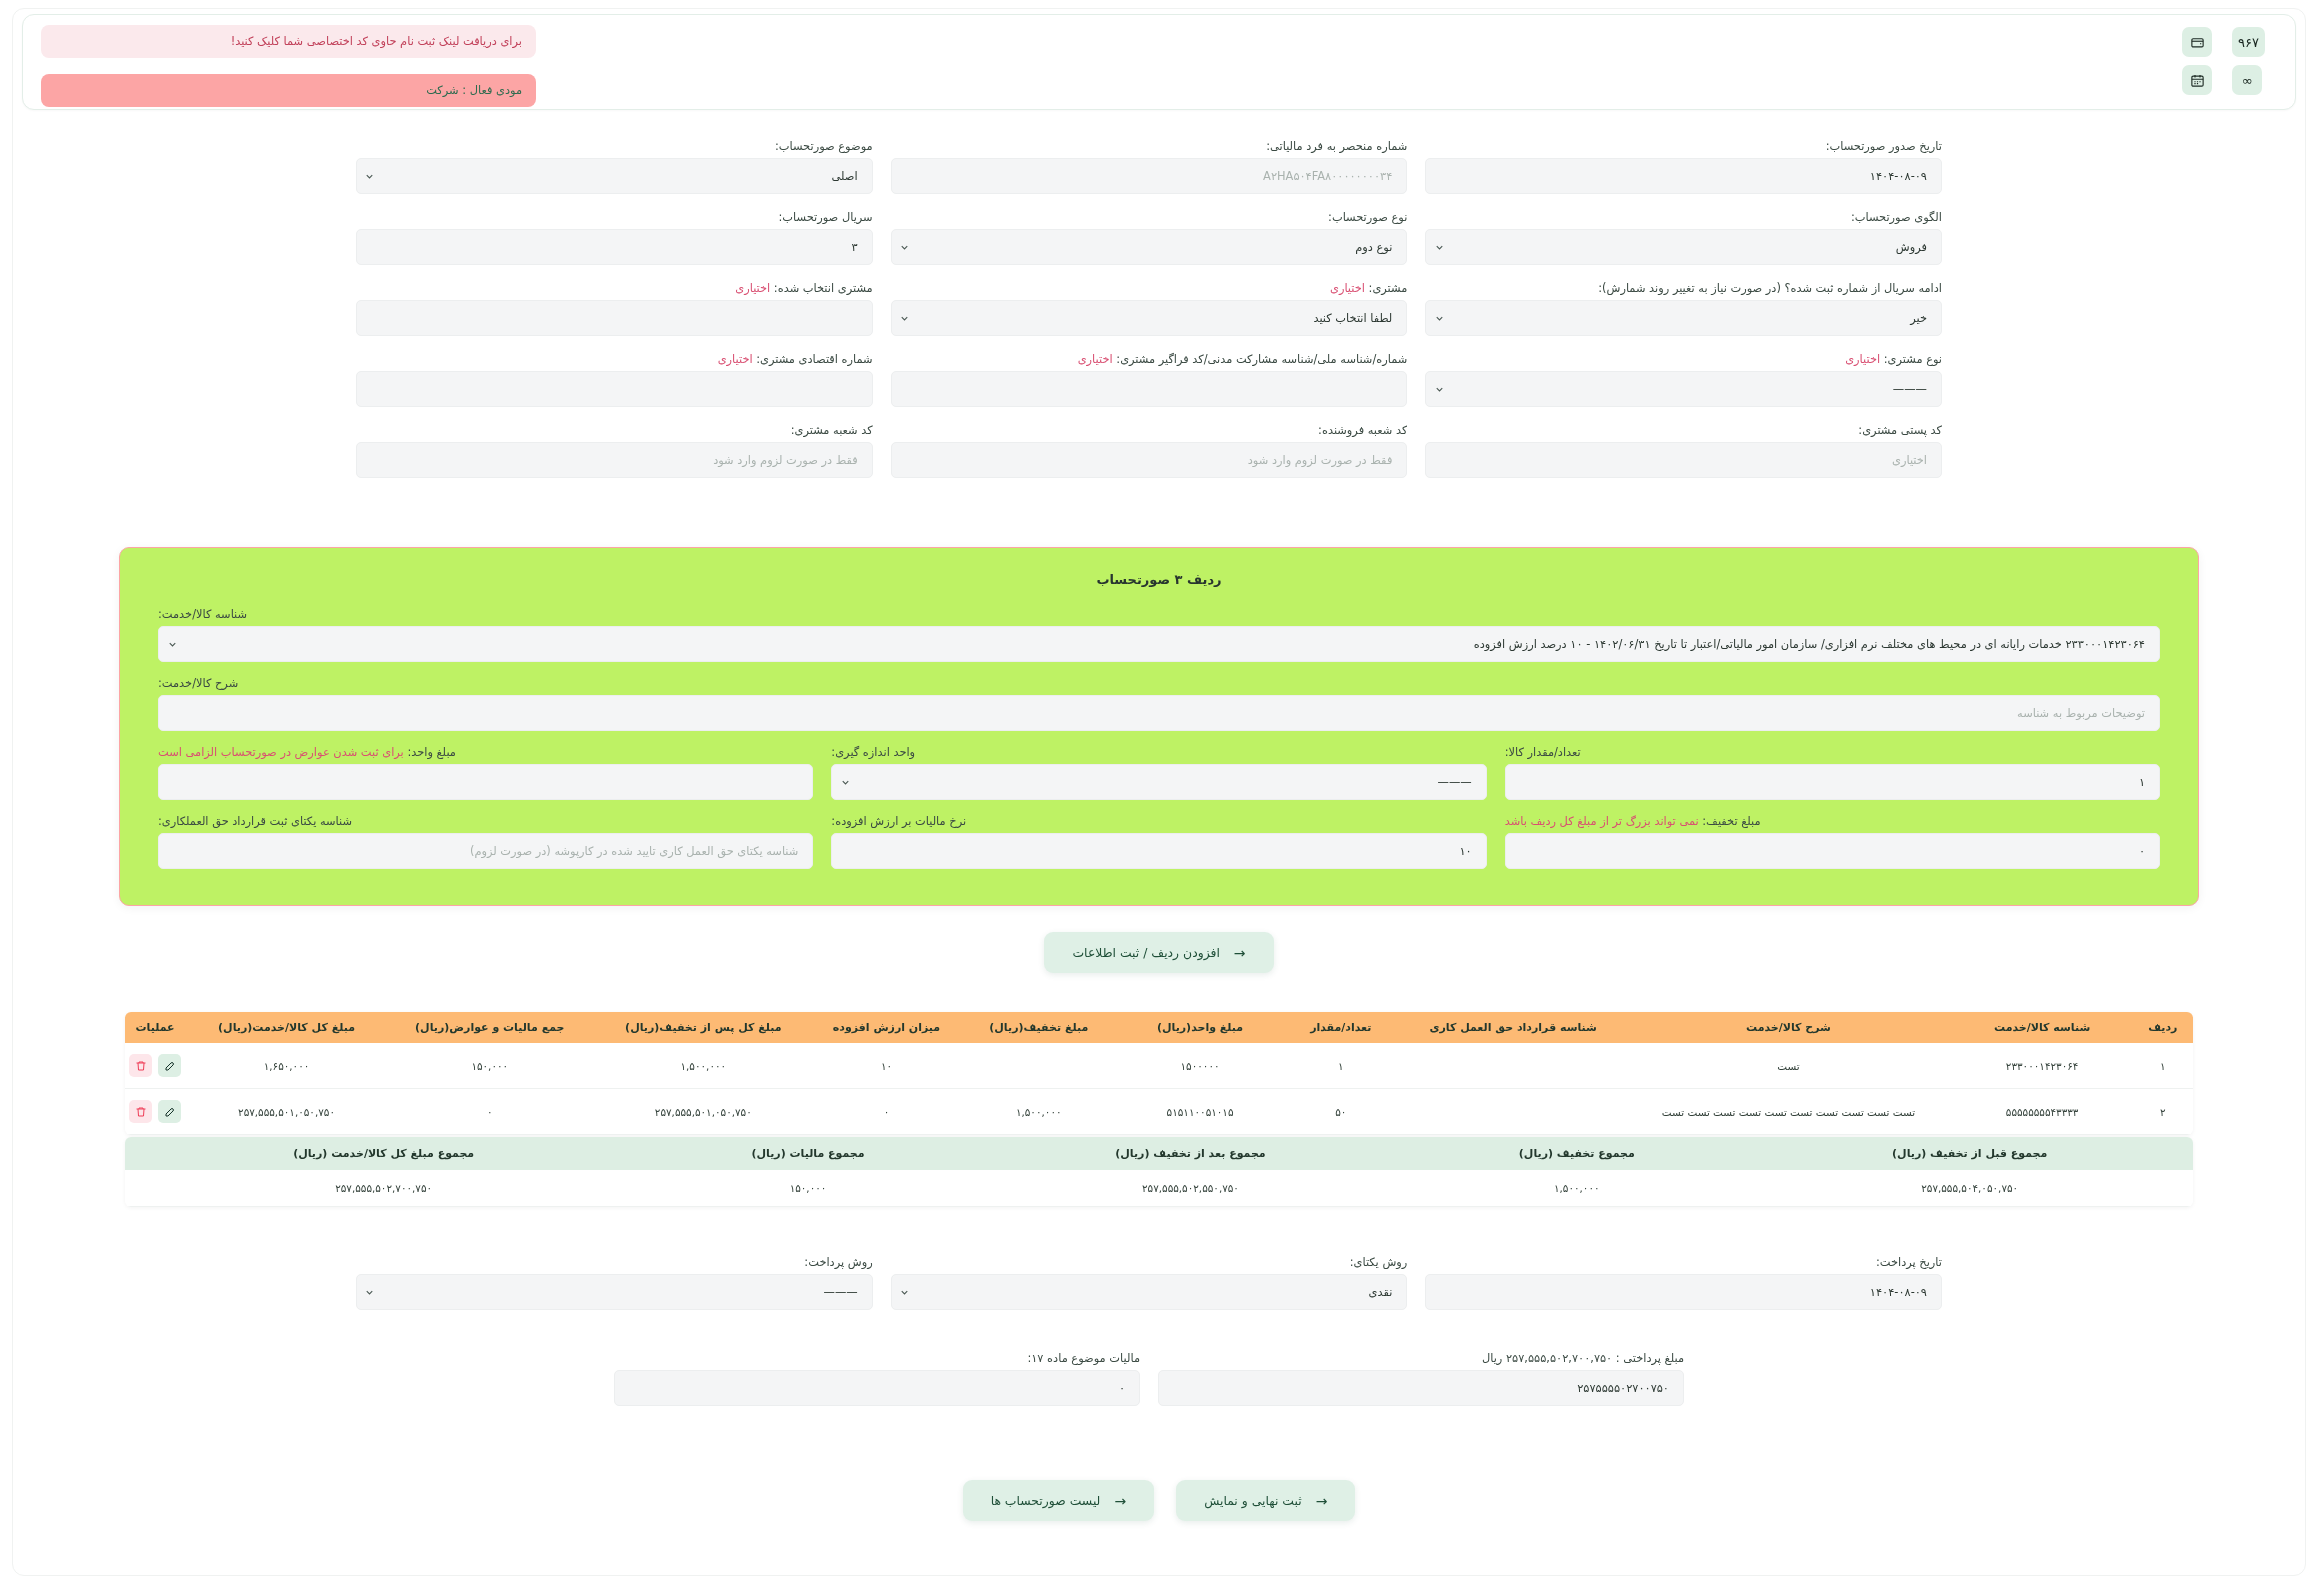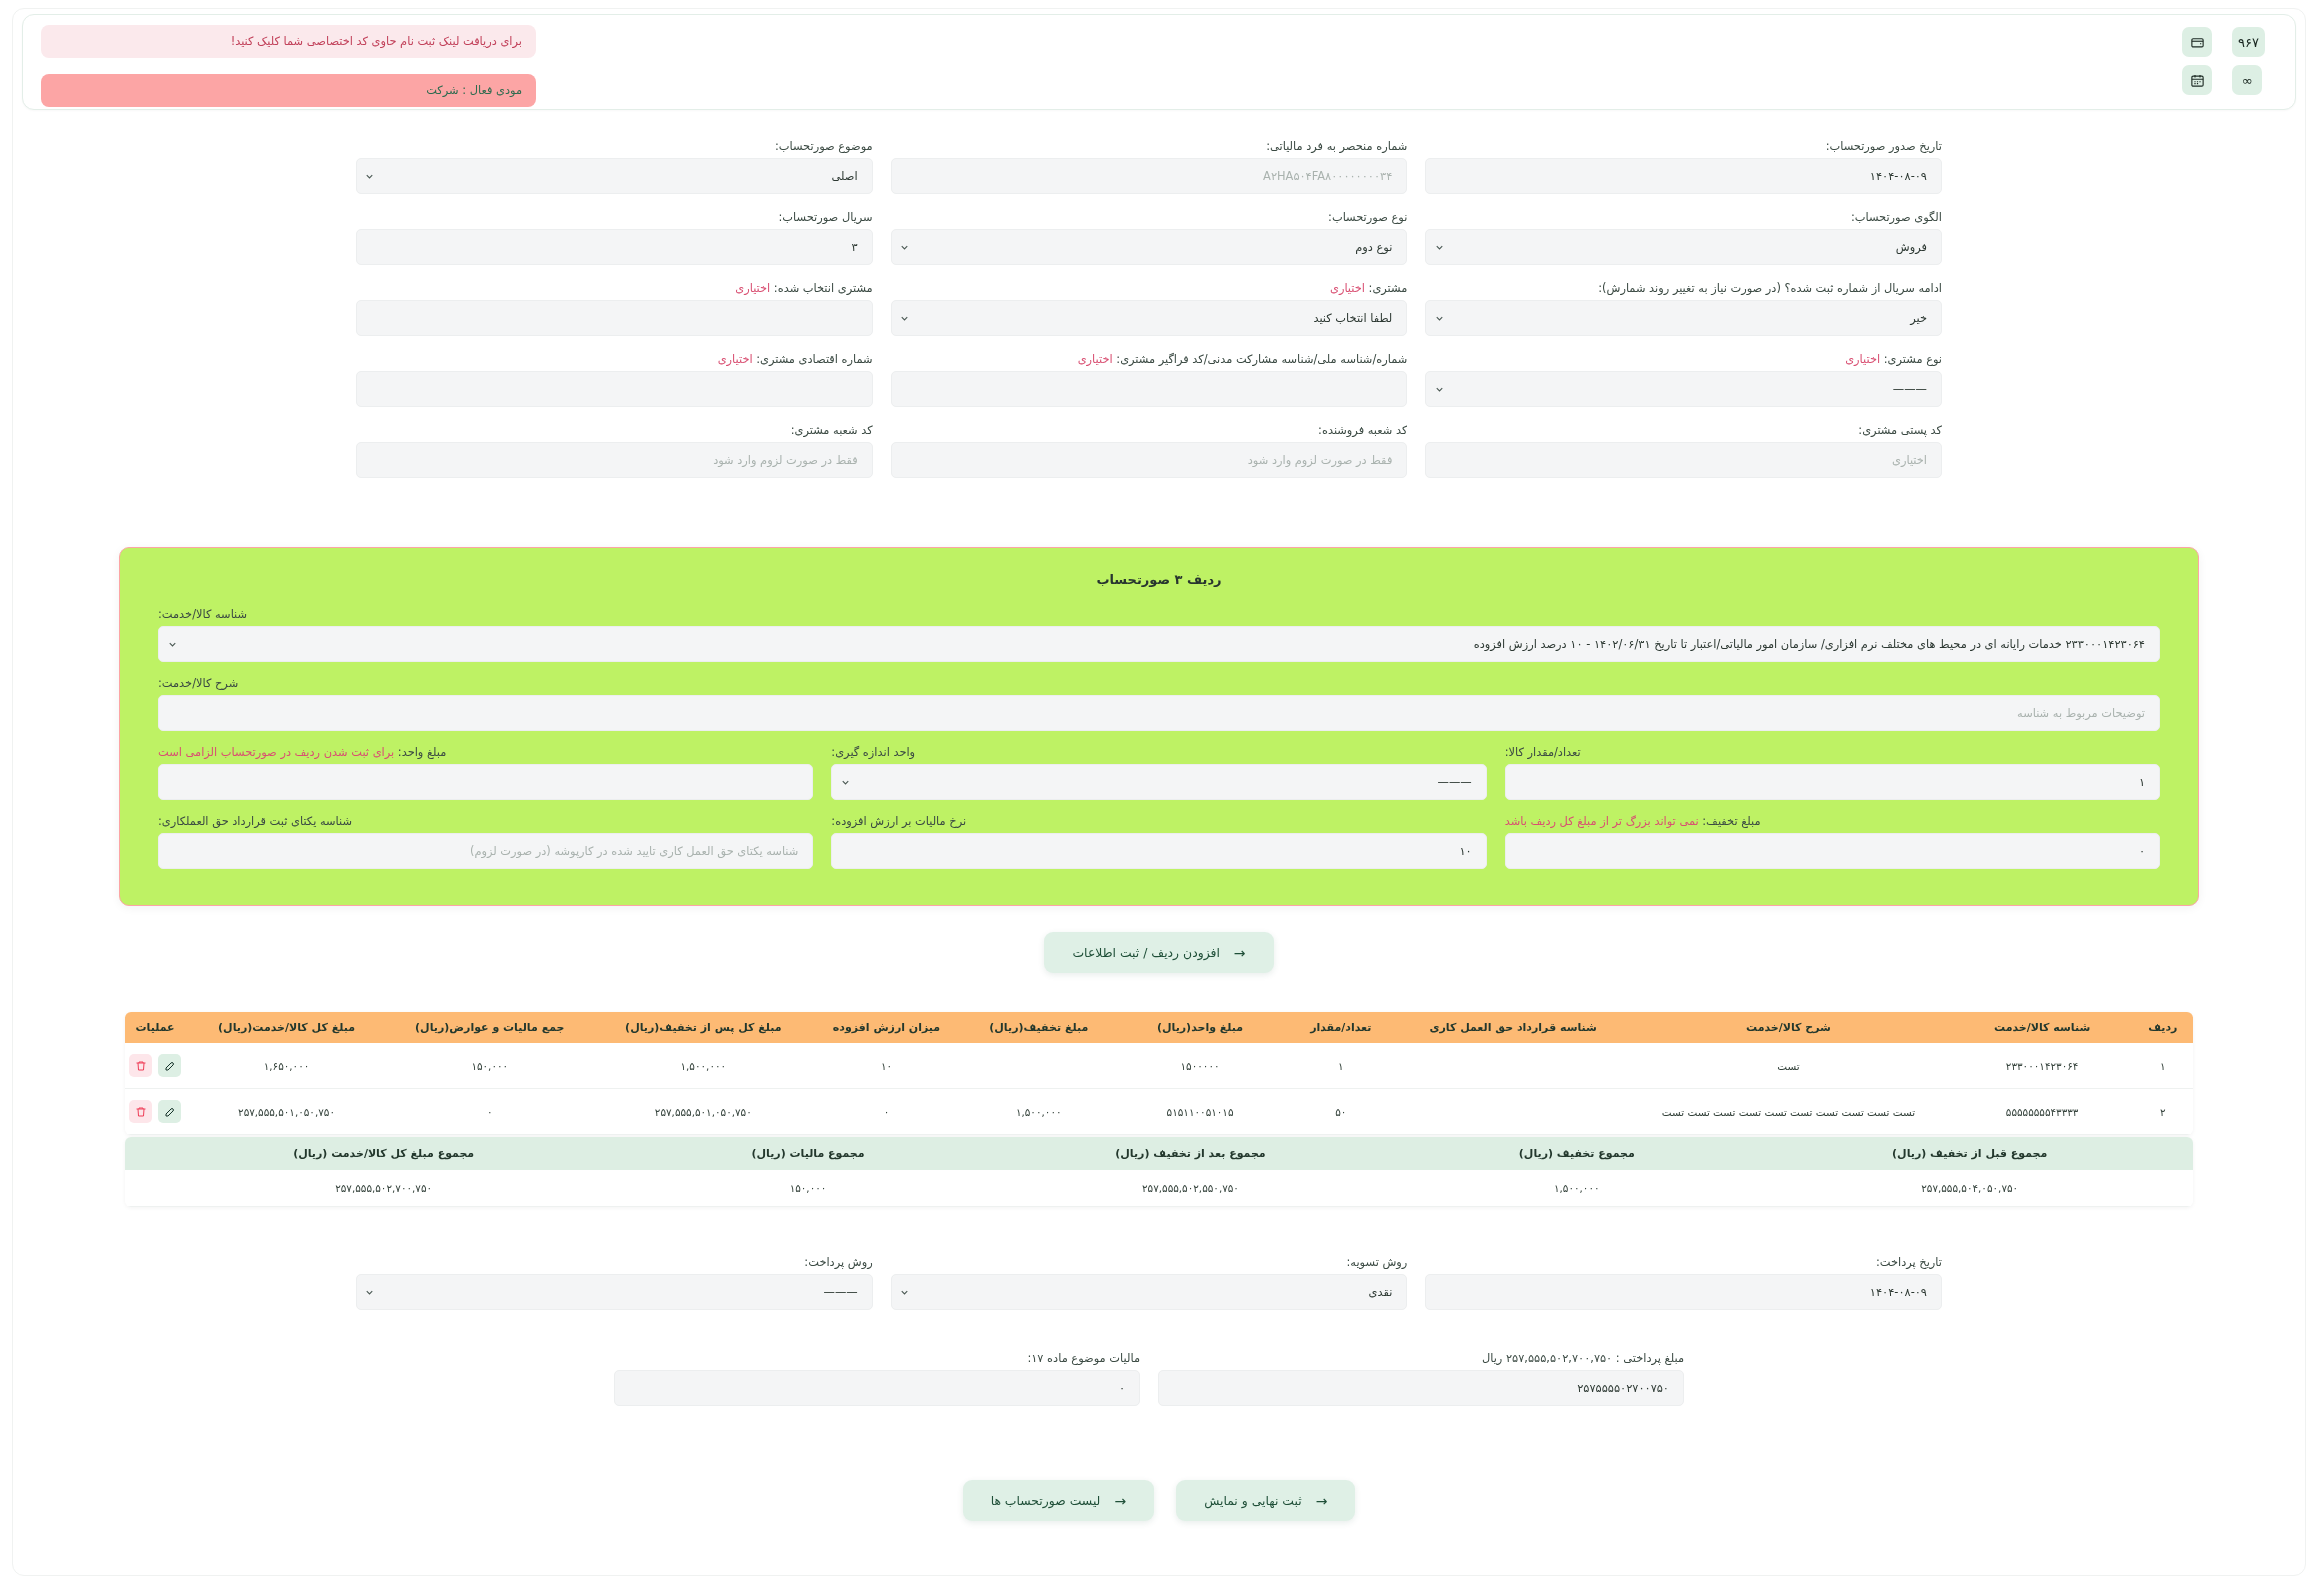--- a/index.html
+++ b/index.html
@@ -466,21 +466,21 @@
           <div class="caret">
             <svg width="11" height="11" viewBox="0 0 24 24" fill="none" stroke="currentColor" stroke-width="2.4">
                 <path d="M6 9l6 6 6-6"></path>
               </svg>
           </div>
         </div>
       </div>
       <div class="fcell">
         <div class="flabel">
           <span>مبلغ واحد:</span>
-          <span class="warn">برای ثبت شدن ردیف در صورتحساب الزامی است</span>
+          <span class="warn">برای ثبت شدن عوارض در صورتحساب الزامی است</span>
         </div>
         <div class="fctl">
           <div class="fval"></div>
         </div>
       </div>
     </div>
 
     <div class="cardrow">
       <div class="fcell">
         <div class="flabel">
@@ -615,21 +615,21 @@
 
   <div class="pay-area">
     <div class="frow">
       <div class="fcell">
         <div class="flabel">تاریخ پرداخت:</div>
         <div class="fctl">
           <div class="fval">۱۴۰۴-۰۸-۰۹</div>
         </div>
       </div>
       <div class="fcell">
-        <div class="flabel">روش تسویه:</div>
+        <div class="flabel">روش یکتای:</div>
         <div class="fctl">
           <div class="fval">نقدی</div>
           <div class="caret">
             <svg width="11" height="11" viewBox="0 0 24 24" fill="none" stroke="currentColor" stroke-width="2.4">
                 <path d="M6 9l6 6 6-6"></path>
               </svg>
           </div>
         </div>
       </div>
       <div class="fcell">

